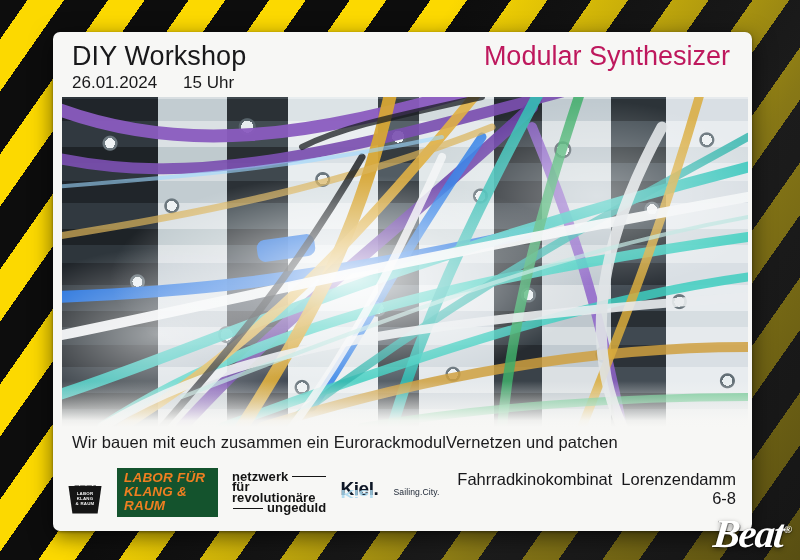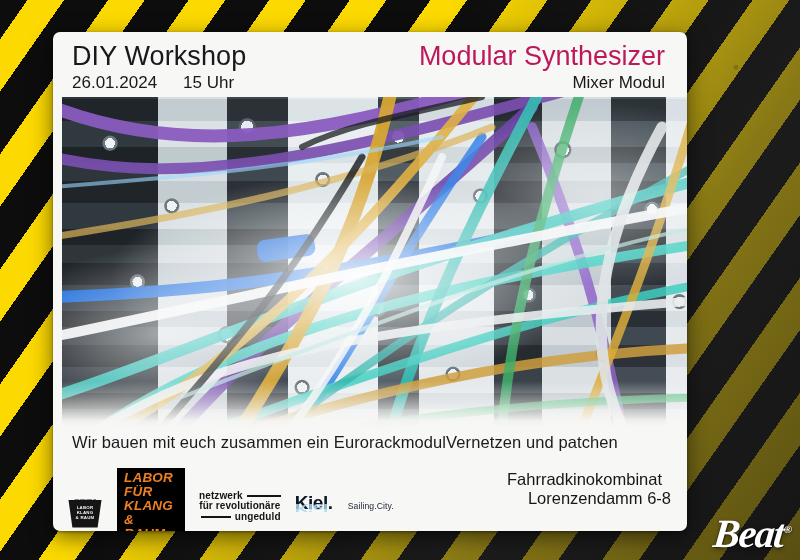--- a/index.html
+++ b/index.html
@@ -49,21 +49,21 @@
     inset: 0;
     background:
       linear-gradient(125deg, rgba(0,0,0,0) 38%, rgba(40,40,40,.55) 72%, rgba(25,25,25,.72) 100%);
   }
 
   
   .card {
     position: absolute;
     left: 53px;
     top: 32px;
-    width: 634px;
+    width: 699px;
     height: 499px;
     background: #f7f7f5;
     border-radius: 7px;
     box-shadow: 0 6px 22px rgba(0,0,0,.55), 0 1px 3px rgba(0,0,0,.4);
     overflow: hidden;
   }
 
   
   .header {
     position: relative;
@@ -228,39 +228,39 @@
     text-align: center;
     font-size: 4.4px; line-height: 5.4px;
     color: #f4f4f4;
     font-family: "Liberation Sans", sans-serif;
     font-weight: 700;
     letter-spacing: .2px;
   }
 
   
   .lfkr {
-    background: #000000;
+    background: #14532d;
     padding: 3px 7px 4px 7px;
     line-height: 14px;
   }
   .lfkr div {
     font-size: 13.5px;
     font-weight: 700;
     font-style: italic;
     color: #ef7f21;
     letter-spacing: .2px;
   }
 
   
   .nfru {
-    font-size: 10px;
+    font-size: 13px;
     font-weight: 700;
     line-height: 10.5px;
     color: #141414;
-    text-align: center;
+    text-align: left;
     letter-spacing: .1px;
   }
   .nfru .r1 { display: flex; align-items: center; gap: 4px; }
   .nfru .r3 { display: flex; align-items: center; gap: 4px; justify-content: flex-end; }
   .rule { display: inline-block; height: 1.4px; background: #141414; }
   .rule.a { width: 34px; }
   .rule.b { width: 30px; }
 
   
   .kiel { position: relative; padding-right: 4px; }
@@ -328,21 +328,20 @@
     <div class="header">
       <div class="hdr-row">
         <div class="title-main">DIY Workshop</div>
         <div class="title-right">Modular Synthesizer</div>
       </div>
       <div class="hdr-row-2">
         <div class="subline-left">
           <span class="date">26.01.2024</span>
           <span class="time">15 Uhr</span>
         </div>
-        <div class="subtitle-right">Mixer Modul</div>
       </div>
     </div>
 
     <div class="photo">
       <div class="photo-layer rack"></div>
       <div class="photo-layer rack-rows"></div>
       <div class="photo-layer jacks"></div>
 
       <div class="cables">
         <svg viewBox="0 0 686 330" preserveAspectRatio="none">

